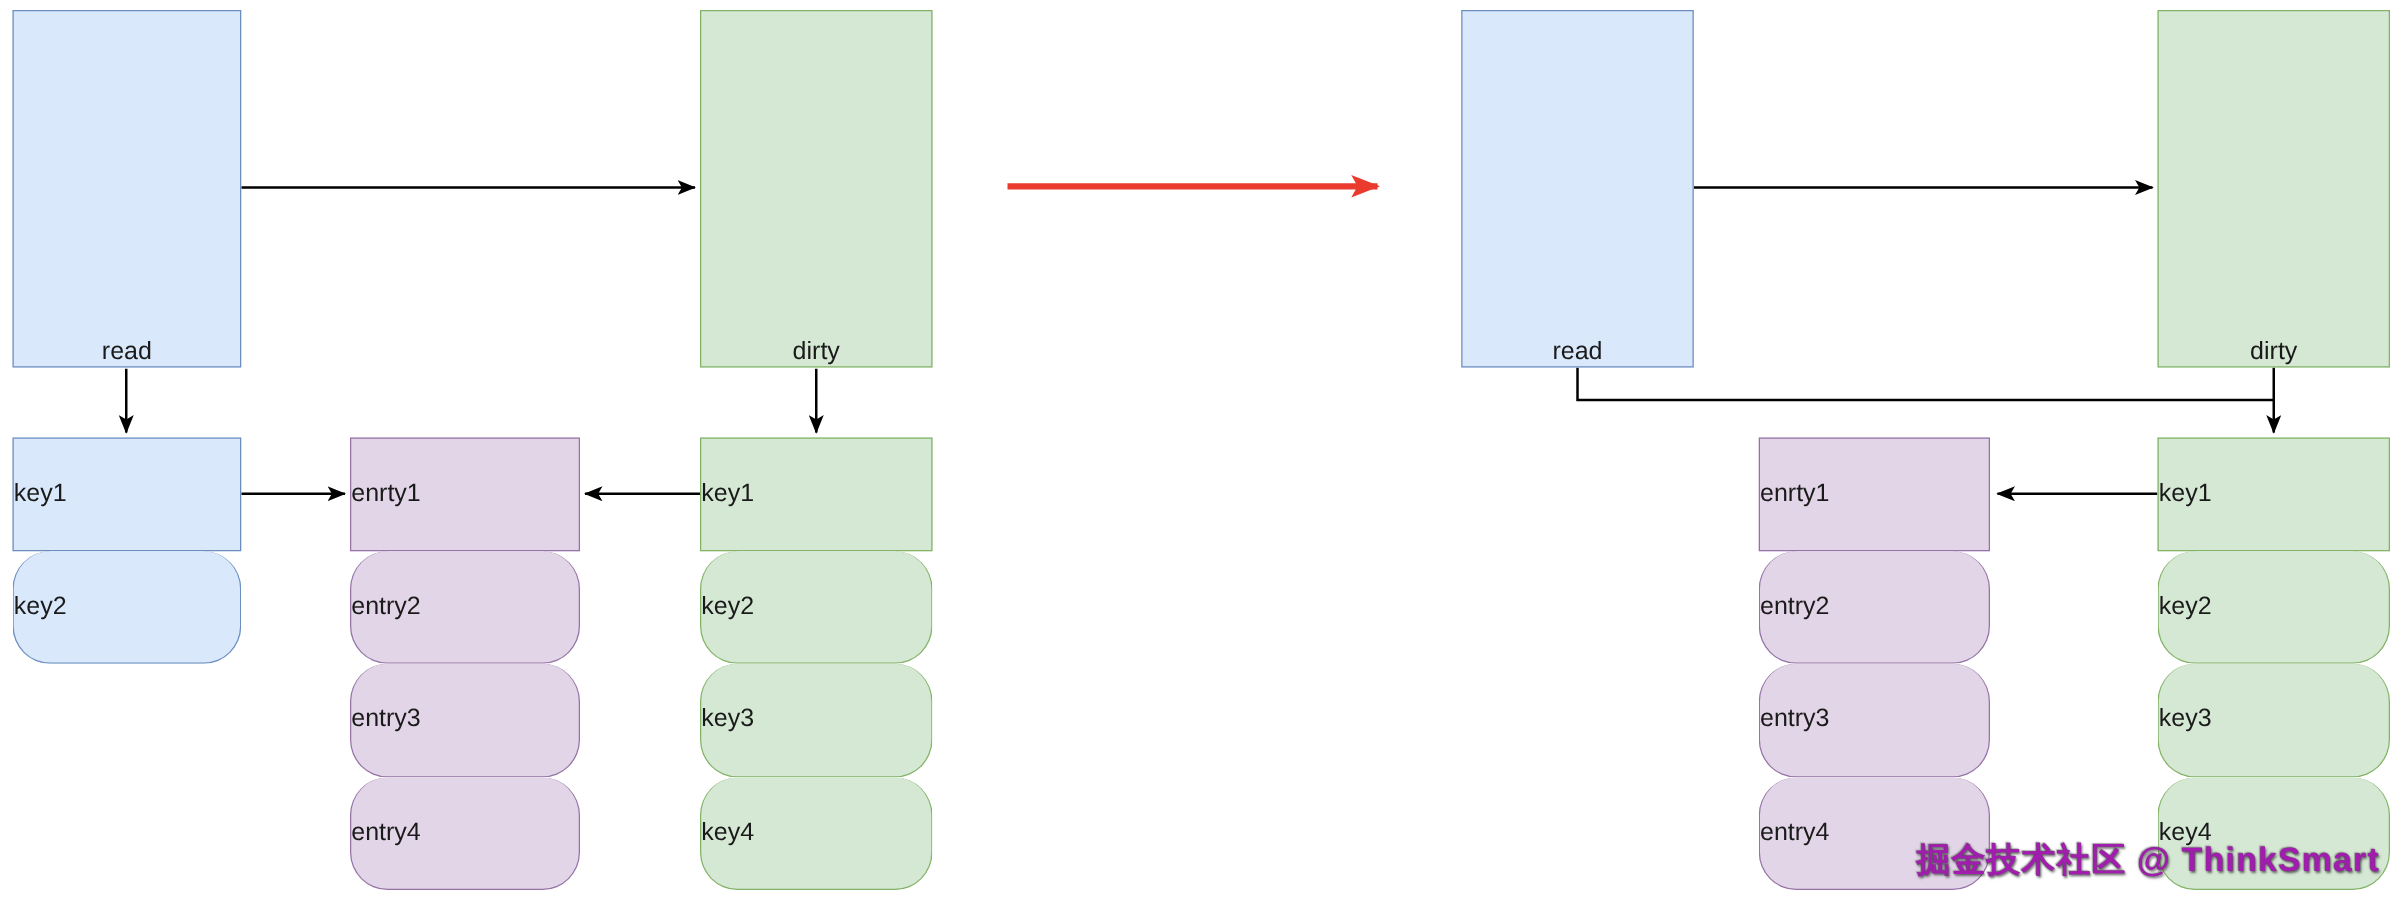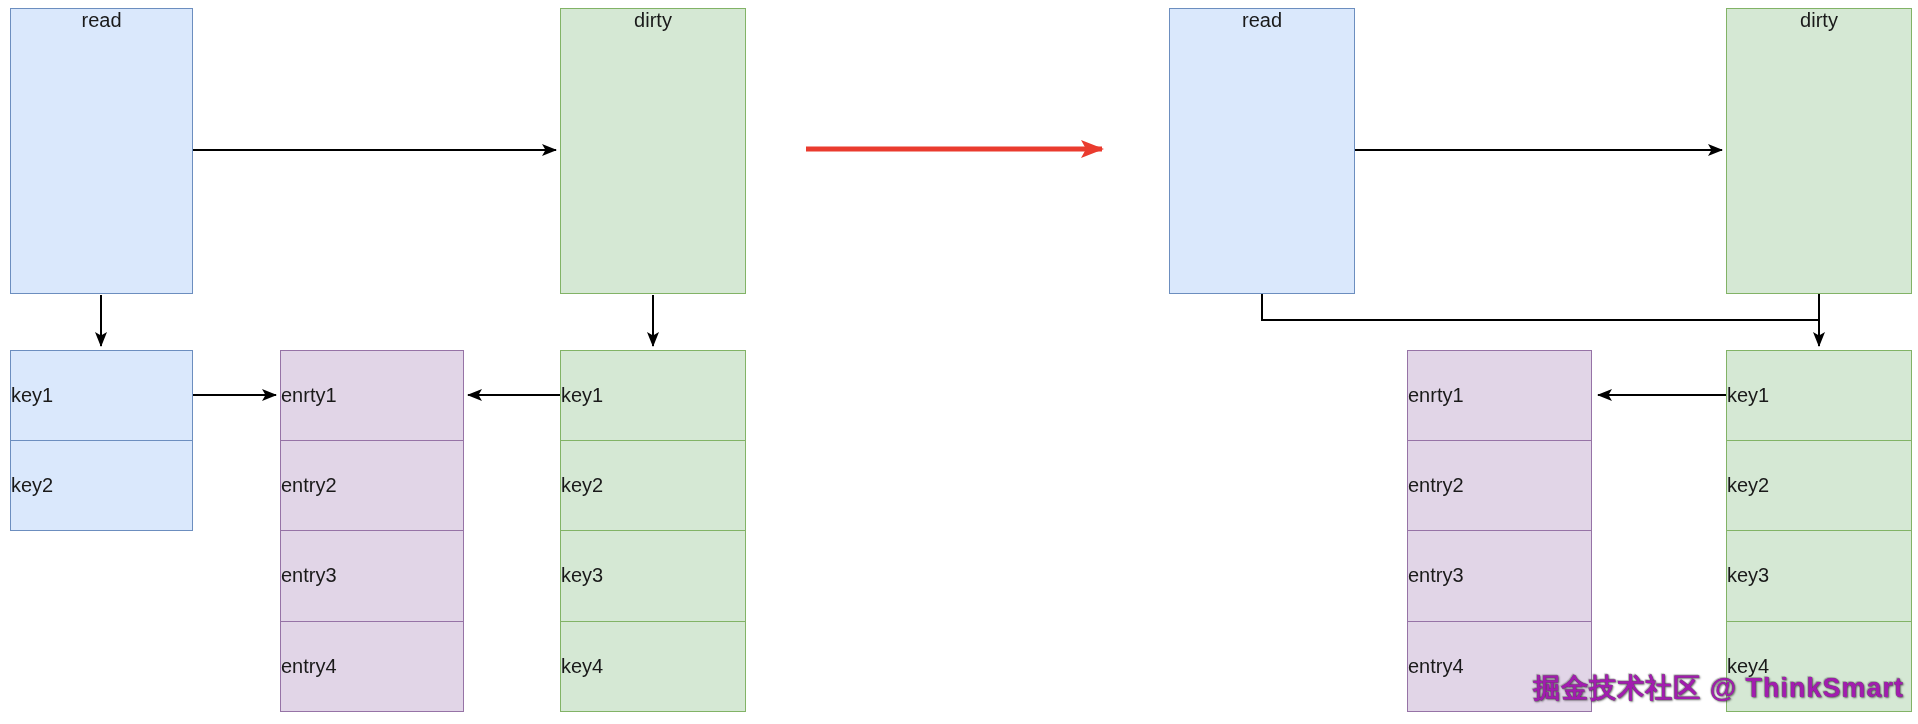--- a/index.html
+++ b/index.html
@@ -11,21 +11,21 @@
   #canvas {
     position: relative;
     overflow: hidden;
     background: #ffffff;
   }
   .node-box {
     position: absolute;
     box-sizing: border-box;
     border: 1px solid #999;
     display: flex;
-    align-items: flex-start;
+    align-items: flex-end;
     justify-content: center;
   }
   .node-label {
     font-size: 20px;
     color: #1a1a1a;
     text-align: center;
     white-space: nowrap;
   }
   .stack {
     position: absolute;
@@ -35,20 +35,21 @@
   }
   .stack-cell {
     box-sizing: border-box;
     border: 1px solid #999;
     display: flex;
     align-items: center;
     justify-content: flex-start;
   }
   .stack-cell + .stack-cell {
     border-top: none;
+    border-radius: 30px;
   }
   #edge-layer {
     position: absolute;
     left: 0;
     top: 0;
     pointer-events: none;
   }
   #watermark {
     position: absolute;
     font-size: 27px;

